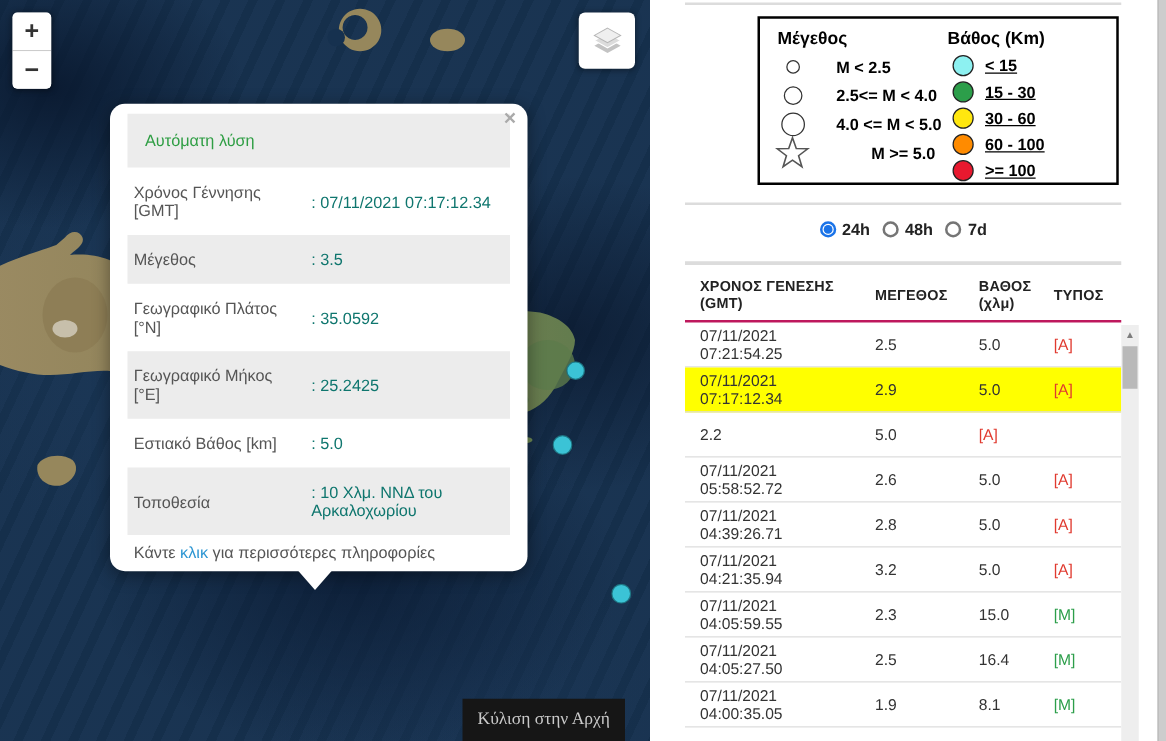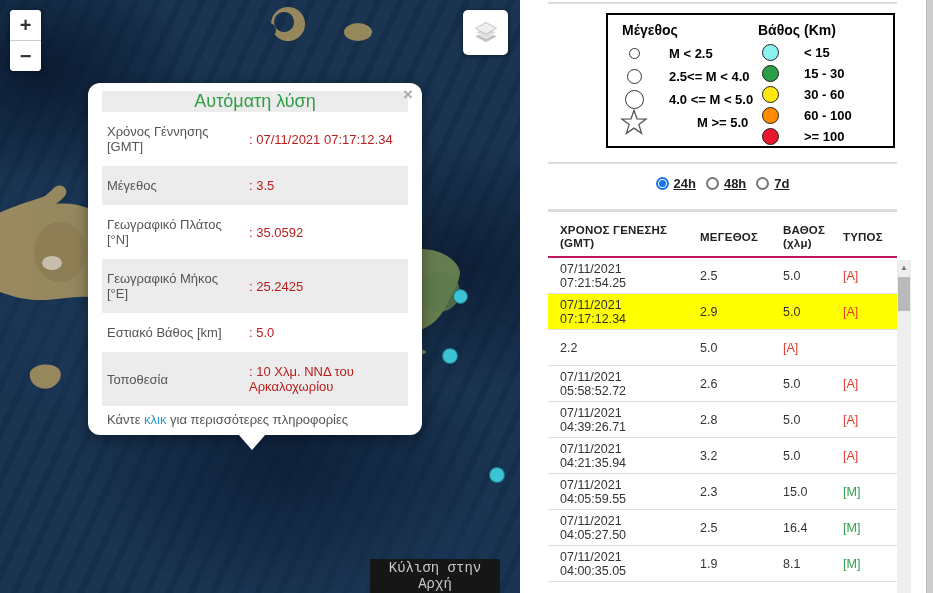--- a/index.html
+++ b/index.html
@@ -24,32 +24,32 @@
   .zoomctl button{display:block;width:31px;height:30px;background:#fff;border:none;
                   font-size:20px;font-weight:bold;color:#333;line-height:28px;padding:0;cursor:pointer;}
   .zoomctl .zdiv{height:1px;background:#ccc;}
   
   .layersctl{position:absolute;left:463px;top:10px;width:45px;height:45px;background:#fff;
              border-radius:5px;box-shadow:0 1px 5px rgba(0,0,0,.45);
              display:flex;align-items:center;justify-content:center;cursor:pointer;}
   
   .scrolltop{position:absolute;left:370px;top:559px;width:130px;height:34px;background:#161616;
              color:#c9c9c9;font-size:14px;border:none;display:flex;align-items:center;
-             justify-content:center;font-family:Liberation Mono, monospace;cursor:pointer;}
+             justify-content:center;font-family:Liberation Serif, serif;cursor:pointer;}
   
   .popup{position:absolute;left:88px;top:83px;width:334px;background:#fff;border-radius:12px;
          box-shadow:0 3px 14px rgba(0,0,0,.4);padding:8px 14px 6px 14px;z-index:5;}
   .popup-close{position:absolute;top:3px;right:9px;color:#aaa;font-size:17px;font-weight:bold;
                cursor:pointer;line-height:18px;}
   .ptable{width:100%;border-collapse:collapse;font-size:13px;line-height:15px;}
   .ptable td{padding:12px 5px;vertical-align:middle;}
-  .ptitle td{text-align:center;color:#2f9e44;background:#ececec;padding:3px;font-size:18px;}
+  .ptitle td{text-align:left;color:#2f9e44;background:#ececec;padding:14px;font-size:13px;}
   .prow.shaded{background:#ececec;}
   .plabel{color:#555;width:142px;}
-  .pvalue{color:#b91c1c;}
+  .pvalue{color:#0f766e;}
   .popup-footer{padding:6px 2px 2px 5px;color:#555;font-size:13px;}
   .popup-footer a{color:#2d96d3;text-decoration:none;cursor:pointer;}
   .popup-tail{position:absolute;left:150px;bottom:-15px;width:0;height:0;
               border-left:14px solid transparent;border-right:14px solid transparent;
               border-top:16px solid #fff;}
   
   .panel{position:absolute;left:520px;top:0;width:413px;height:593px;background:#fff;}
   .hr{position:absolute;left:28px;width:349px;height:2px;background:#dcdcdc;}
   .hr1{top:2px;}.hr2{top:162px;}.hr3{top:209px;height:3px;}
   
@@ -58,25 +58,25 @@
   .leg-col.mag{left:12px;}
   .leg-col.depth{left:148px;}
   .leg-title{font-weight:bold;font-size:14px;color:#000;margin:2px 0 4px 2px;}
   .leg-row{display:flex;align-items:center;font-weight:bold;font-size:13px;color:#000;}
   .mag .leg-row{height:23px;}
   .depth .leg-row{height:21px;}
   .circle-box{width:28px;display:flex;align-items:center;justify-content:center;flex:0 0 28px;}
   .mcircle{border:1.4px solid #333;border-radius:50%;background:#fff;display:inline-block;}
   .dcircle{width:17px;height:17px;border:1px solid #222;border-radius:50%;display:inline-block;}
   .mag .leg-label{margin-left:4px;padding-left:17px;}
-  .depth .leg-label{margin-left:20px;}
+  .depth .leg-label{margin-left:4px;text-decoration:underline;}
   .star-row{height:32px;gap:28px;}
   
   .radios{position:absolute;left:28px;top:176px;width:349px;display:flex;justify-content:center;
-          align-items:center;gap:10px;font-size:13px;font-weight:bold;color:#222;text-decoration:underline;}
+          align-items:center;gap:10px;font-size:13px;font-weight:bold;color:#222;}
   .radio-opt{display:flex;align-items:center;gap:5px;cursor:pointer;}
   .radio{width:13px;height:13px;border:2px solid #757575;border-radius:50%;background:#fff;
          display:inline-flex;align-items:center;justify-content:center;flex:0 0 13px;}
   .radio.checked{border-color:#1a73e8;}
   .radio-dot{width:7px;height:7px;border-radius:50%;background:#1a73e8;}
   
   .tablewrap{position:absolute;left:28px;top:218px;width:349px;}
   .qrow{display:grid;grid-template-columns:140px 85px 60px auto;align-items:center;}
   .qrow.head{min-height:40px;border-bottom:2px solid #be185d;font-weight:bold;font-size:11.5px;
              color:#222;letter-spacing:.2px;}

